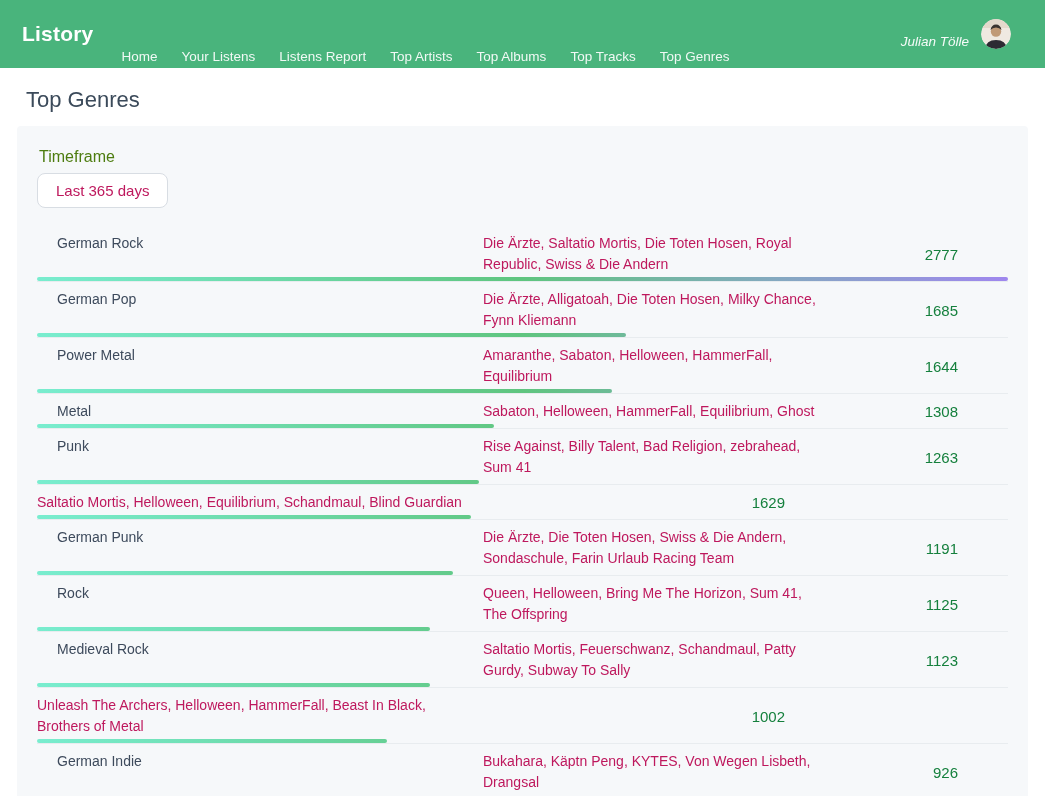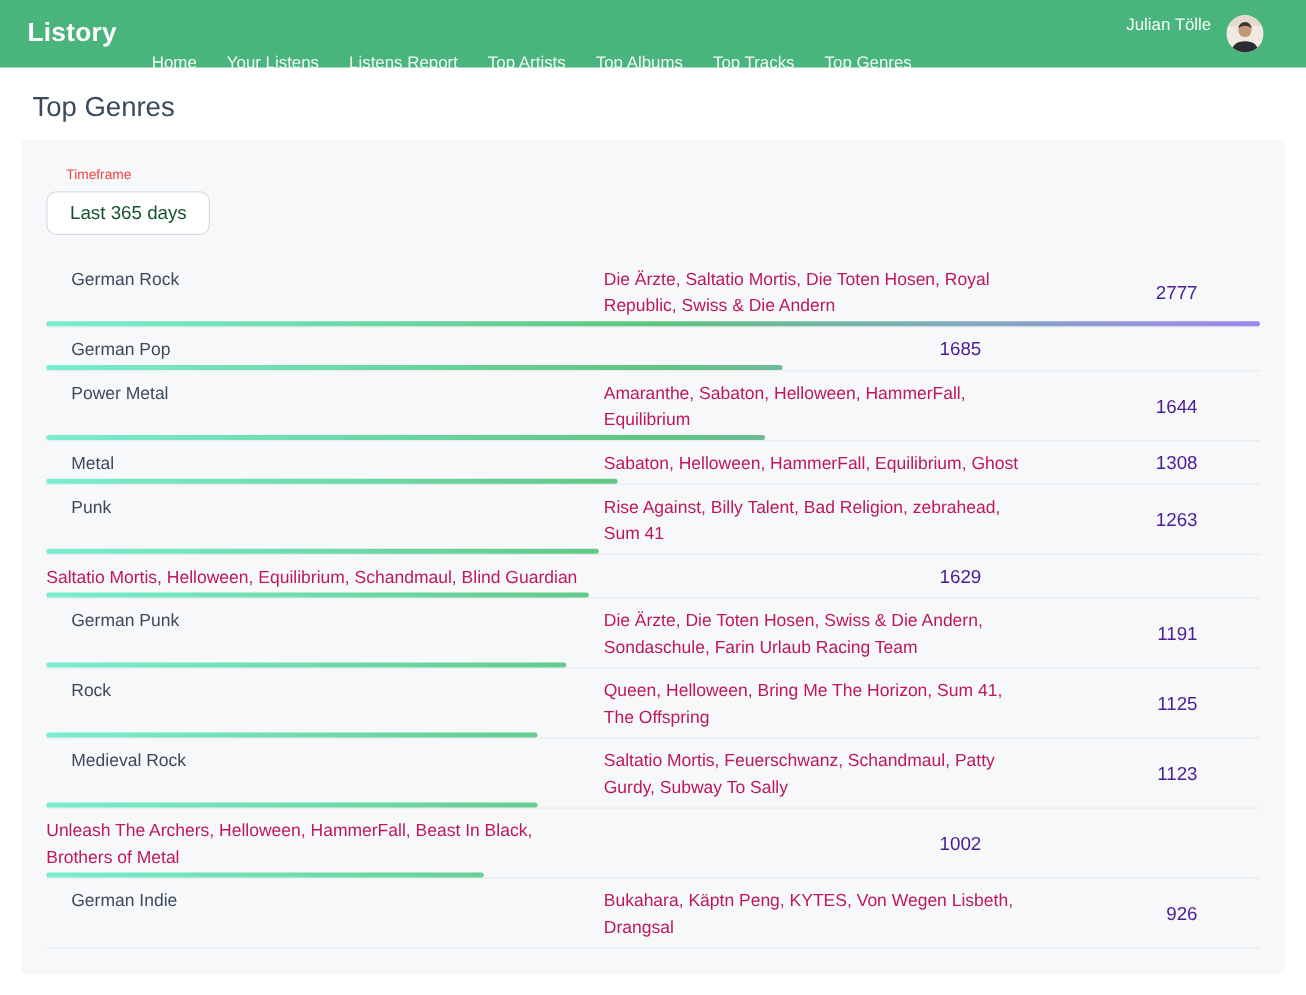--- a/index.html
+++ b/index.html
@@ -1,50 +1,50 @@
 <!DOCTYPE html>
 <html><head>
 <meta charset="utf-8">
 <style>
   * { margin: 0; padding: 0; box-sizing: border-box; }
   html, body { width: 1045px; height: 796px; overflow: hidden; background: #ffffff;
     font-family: "Liberation Sans", sans-serif; }
 
   
-  .navbar { height: 54px; background: #49b47c; display: flex; align-items: center;
+  .navbar { height: 68px; background: #49b47c; display: flex; align-items: center;
     padding: 0 34px 0 22px; }
   .brand { color: #ffffff; font-size: 21px; font-weight: 700; letter-spacing: 0.2px;
     text-decoration: none; }
   .nav-links { display: flex; align-items: center; gap: 24px; margin-left: 28px; margin-top: 44px; }
   .nav-link { color: rgba(255,255,255,0.92); font-size: 13.5px; text-decoration: none;
     cursor: pointer; white-space: nowrap; }
   .nav-spacer { flex: 1; }
-  .user-area { display: flex; align-items: flex-start; gap: 12px; cursor: pointer; }
+  .user-area { display: flex; align-items: flex-end; gap: 12px; cursor: pointer; font-style: italic; }
   .user-name { color: rgba(255,255,255,0.95); font-size: 13.5px; }
   .avatar { width: 30px; height: 30px; border-radius: 50%; overflow: hidden; display: block; }
 
   
   .page-title { font-size: 22px; font-weight: 500; color: #3b4a5a; margin: 19px 0 13px 26px; }
 
   .card { margin: 0 17px; background: #f6f8fa; border-radius: 4px; padding: 20px; }
 
-  .filter-label { font-size: 11px; color: #ef4444; margin: 2px 0 7px 16px; }
+  .filter-label { font-size: 16px; color: #4d7c0f; margin: 2px 0 7px 2px; }
   .timeframe-btn { display: inline-block; background: #ffffff; border: 1px solid #d8dde3;
-    border-radius: 8px; padding: 8px 18px; font-size: 15px; color: #14532d;
+    border-radius: 8px; padding: 8px 18px; font-size: 15px; color: #be185d;
     font-family: "Liberation Sans", sans-serif; cursor: pointer; }
 
   
   .genre-table { margin-top: 18px; }
   .genre-row { position: relative; display: grid; grid-template-columns: 446px 352px 1fr;
     align-items: start; padding: 7px 0 6px 0; border-bottom: 1px solid #e8ecef; }
   .genre-name { font-size: 14px; font-weight: 400; color: #3d4a5c; line-height: 21px;
     padding-left: 20px; }
   .artist-list { font-size: 14px; color: #be185d; line-height: 21px; padding-right: 14px; }
   .listen-count { align-self: center; text-align: right; padding-right: 50px;
-    font-size: 15px; color: #4c1d95; }
+    font-size: 15px; color: #15803d; }
   .bar { position: absolute; left: 0; bottom: 0; height: 4px; border-radius: 2px;
     background-repeat: no-repeat; background-position: left center; }
 </style>
 </head>
 <body>
 
 <nav class="navbar">
   <a class="brand">Listory</a>
   <div class="nav-links">
       <a class="nav-link">Home</a>
@@ -85,20 +85,21 @@
 
   <div class="genre-table">
       <div class="genre-row">
         <div class="genre-name">German Rock</div>
         <div class="artist-list">Die Ärzte, Saltatio Mortis, Die Toten Hosen, Royal Republic, Swiss &amp; Die Andern</div>
         <div class="listen-count">2777</div>
         <div class="bar" style="width: 100%; background-image: linear-gradient(90deg, rgb(121, 237, 207) 0%, rgb(95, 197, 127) 50%, rgb(132, 169, 192) 76%, rgb(159, 135, 238) 100%); background-size: 100% 100%;"></div>
       </div>
       <div class="genre-row">
         <div class="genre-name">German Pop</div>
+        <div class="artist-list">Die Ärzte, Alligatoah, Die Toten Hosen, Milky Chance, Fynn Kliemann</div>
         <div class="listen-count">1685</div>
         <div class="bar" style="width: 60.677%; background-image: linear-gradient(90deg, rgb(121, 237, 207) 0%, rgb(95, 197, 127) 50%, rgb(132, 169, 192) 76%, rgb(159, 135, 238) 100%); background-size: 164.807% 100%;"></div>
       </div>
       <div class="genre-row">
         <div class="genre-name">Power Metal</div>
         <div class="artist-list">Amaranthe, Sabaton, Helloween, HammerFall, Equilibrium</div>
         <div class="listen-count">1644</div>
         <div class="bar" style="width: 59.2006%; background-image: linear-gradient(90deg, rgb(121, 237, 207) 0%, rgb(95, 197, 127) 50%, rgb(132, 169, 192) 76%, rgb(159, 135, 238) 100%); background-size: 168.917% 100%;"></div>
       </div>
       <div class="genre-row">

